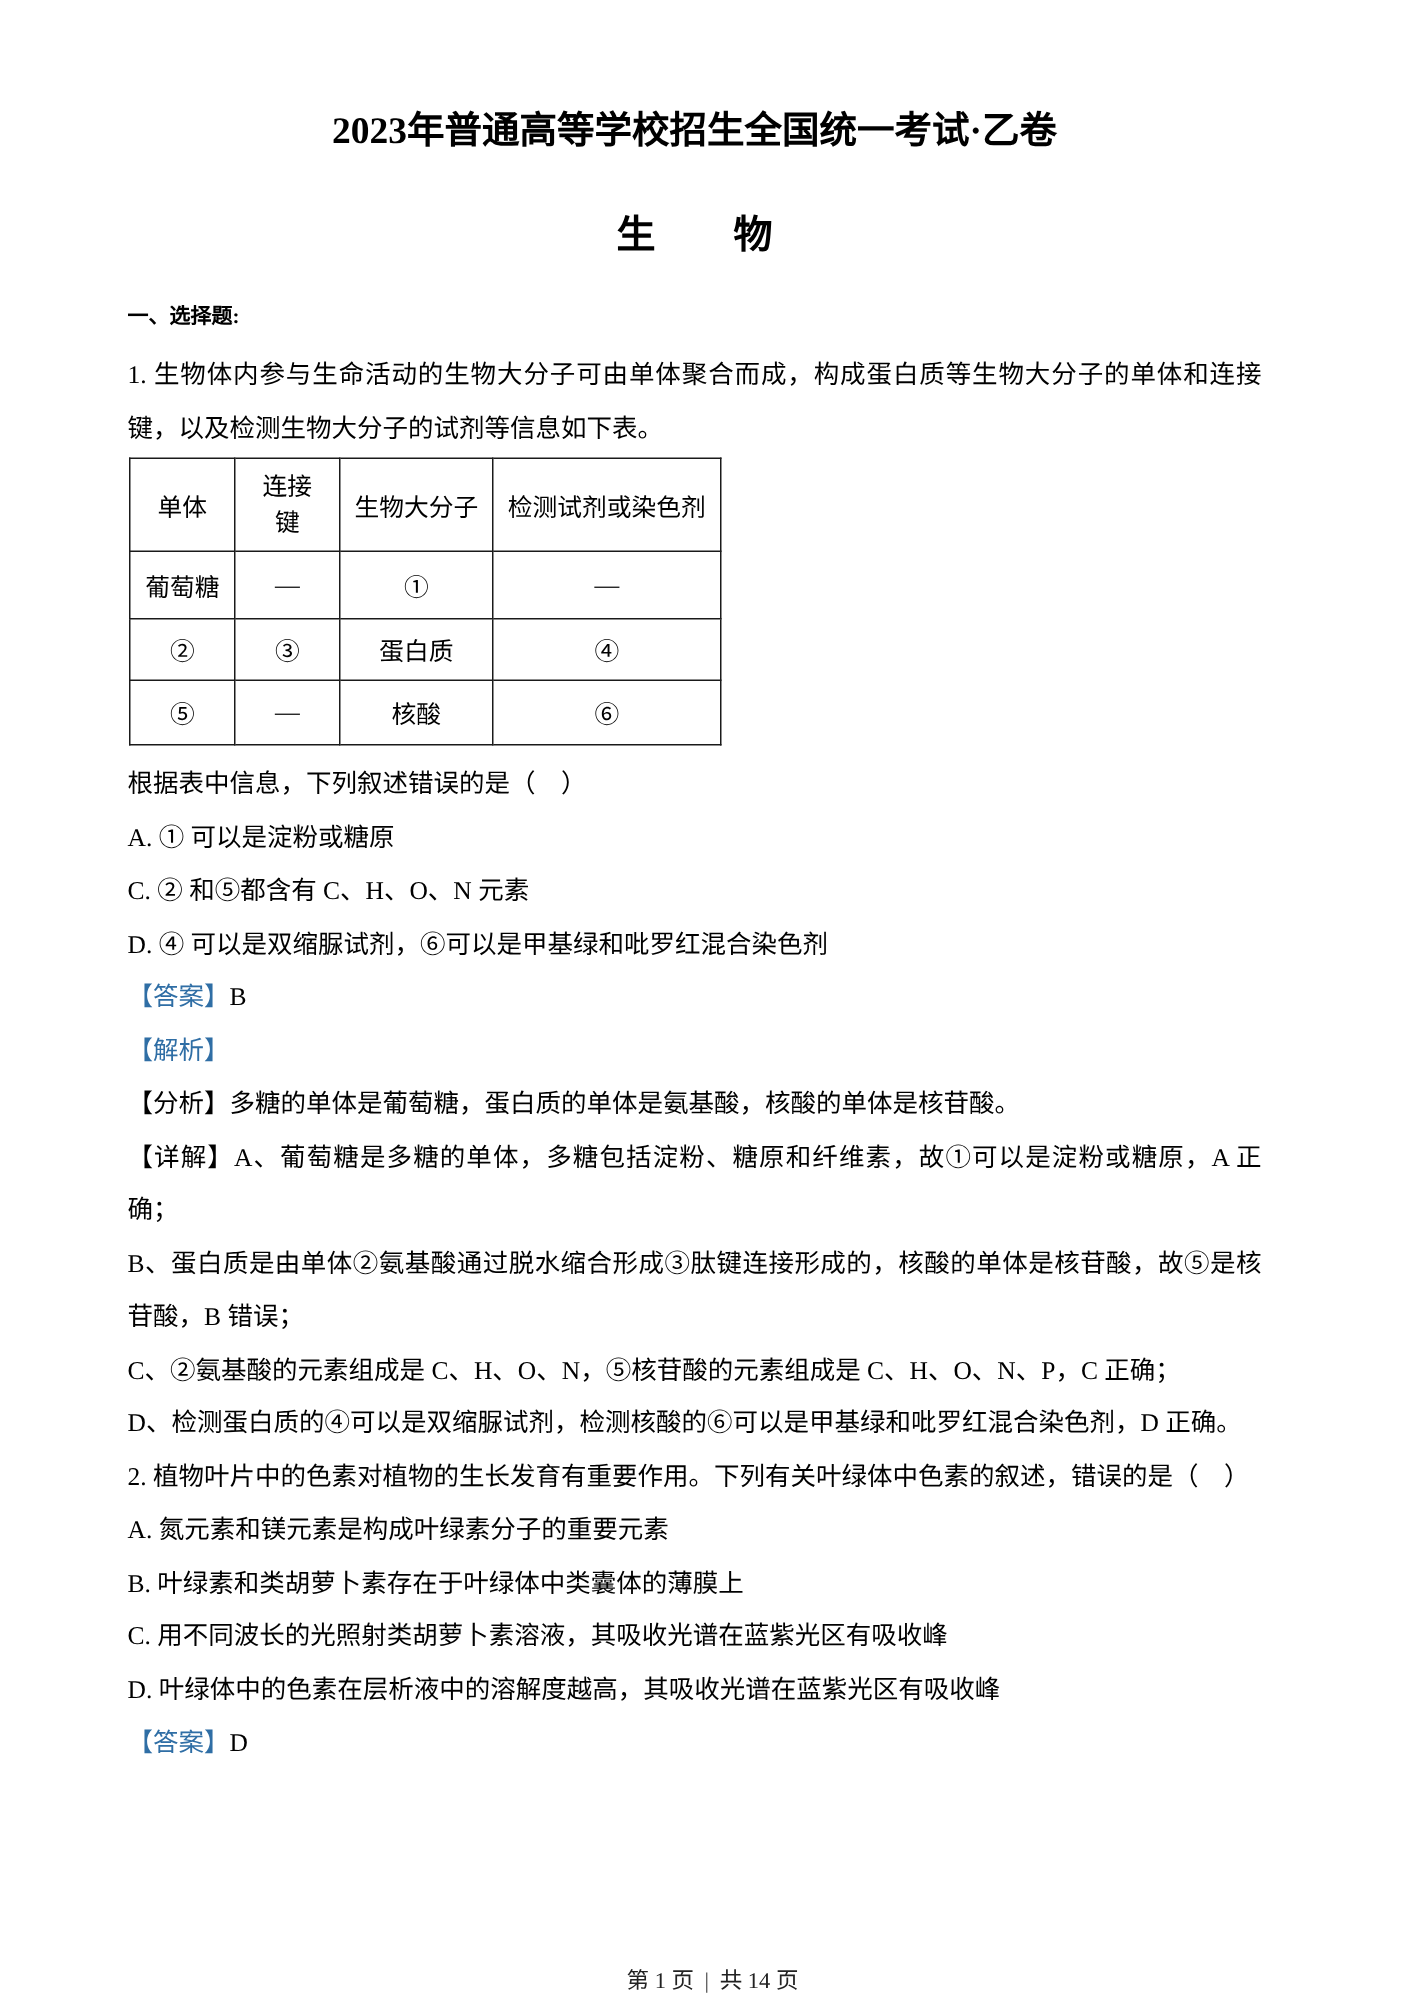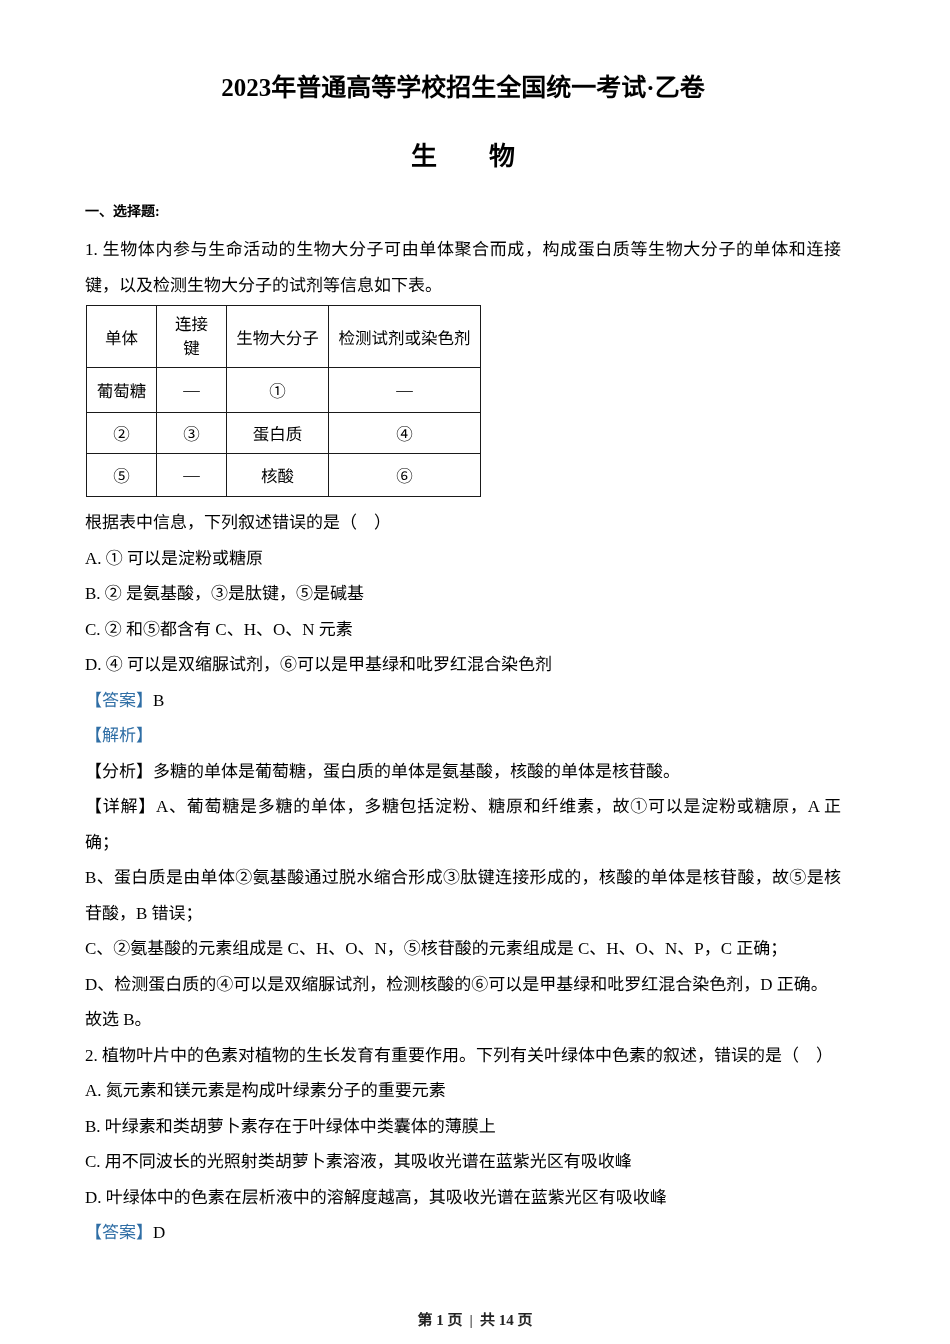--- a/index.html
+++ b/index.html
@@ -64,21 +64,20 @@
   col.c4 { width: 152px; }
   .hdr-narrow { display: inline-block; width: 38px; line-height: 24px; }
 
   .footer {
     position: absolute;
     left: 0; right: 0;
     top: 1308px;
     text-align: center;
     font-size: 15px;
     color: #222222;
-    font-weight: bold;
   }
   .footer .sep { margin: 0 7px; color: #444444; }
 </style>
 </head>
 <body>
 
 <div class="content">
 
   <h1 class="doc-title">2023年普通高等学校招生全国统一考试·乙卷</h1>
   <div class="doc-subject">生　　物</div>
@@ -119,35 +118,33 @@
         <td>⑤</td>
         <td>—</td>
         <td>核酸</td>
         <td>⑥</td>
       </tr>
     </tbody>
   </table>
 
   <p class="body-line">根据表中信息，下列叙述错误的是（　）</p>
   <p class="body-line nowrap-line">A. ① 可以是淀粉或糖原</p>
-  <p class="body-line nowrap-line">B. ② 是氨基酸，③是肽键，⑤是碱基</p>
   <p class="body-line nowrap-line">C. ② 和⑤都含有 C、H、O、N 元素</p>
   <p class="body-line nowrap-line">D. ④ 可以是双缩脲试剂，⑥可以是甲基绿和吡罗红混合染色剂</p>
 
   <p class="body-line nowrap-line"><span style="color: rgb(47, 110, 165);">【答案】</span><span>B</span></p>
 
   <p class="body-line nowrap-line"><span style="color: rgb(47, 110, 165);">【解析】</span></p>
 
   <p class="body-line"><span>【分析】</span><span>多糖的单体是葡萄糖，蛋白质的单体是氨基酸，核酸的单体是核苷酸。</span></p>
 
   <p class="body-line"><span>【详解】</span><span>A、葡萄糖是多糖的单体，多糖包括淀粉、糖原和纤维素，故①可以是淀粉或糖原，A 正确；</span></p>
   <p class="body-line">B、蛋白质是由单体②氨基酸通过脱水缩合形成③肽键连接形成的，核酸的单体是核苷酸，故⑤是核苷酸，B 错误；</p>
   <p class="body-line">C、②氨基酸的元素组成是 C、H、O、N，⑤核苷酸的元素组成是 C、H、O、N、P，C 正确；</p>
   <p class="body-line">D、检测蛋白质的④可以是双缩脲试剂，检测核酸的⑥可以是甲基绿和吡罗红混合染色剂，D 正确。</p>
-  <p class="body-line nowrap-line">故选 B。</p>
 
   <p class="body-line">2. 植物叶片中的色素对植物的生长发育有重要作用。下列有关叶绿体中色素的叙述，错误的是（　）</p>
   <p class="body-line nowrap-line">A. 氮元素和镁元素是构成叶绿素分子的重要元素</p>
   <p class="body-line nowrap-line">B. 叶绿素和类胡萝卜素存在于叶绿体中类囊体的薄膜上</p>
   <p class="body-line nowrap-line">C. 用不同波长的光照射类胡萝卜素溶液，其吸收光谱在蓝紫光区有吸收峰</p>
   <p class="body-line nowrap-line">D. 叶绿体中的色素在层析液中的溶解度越高，其吸收光谱在蓝紫光区有吸收峰</p>
 
   <p class="body-line nowrap-line"><span style="color: rgb(47, 110, 165);">【答案】</span><span>D</span></p>
 
 </div>

